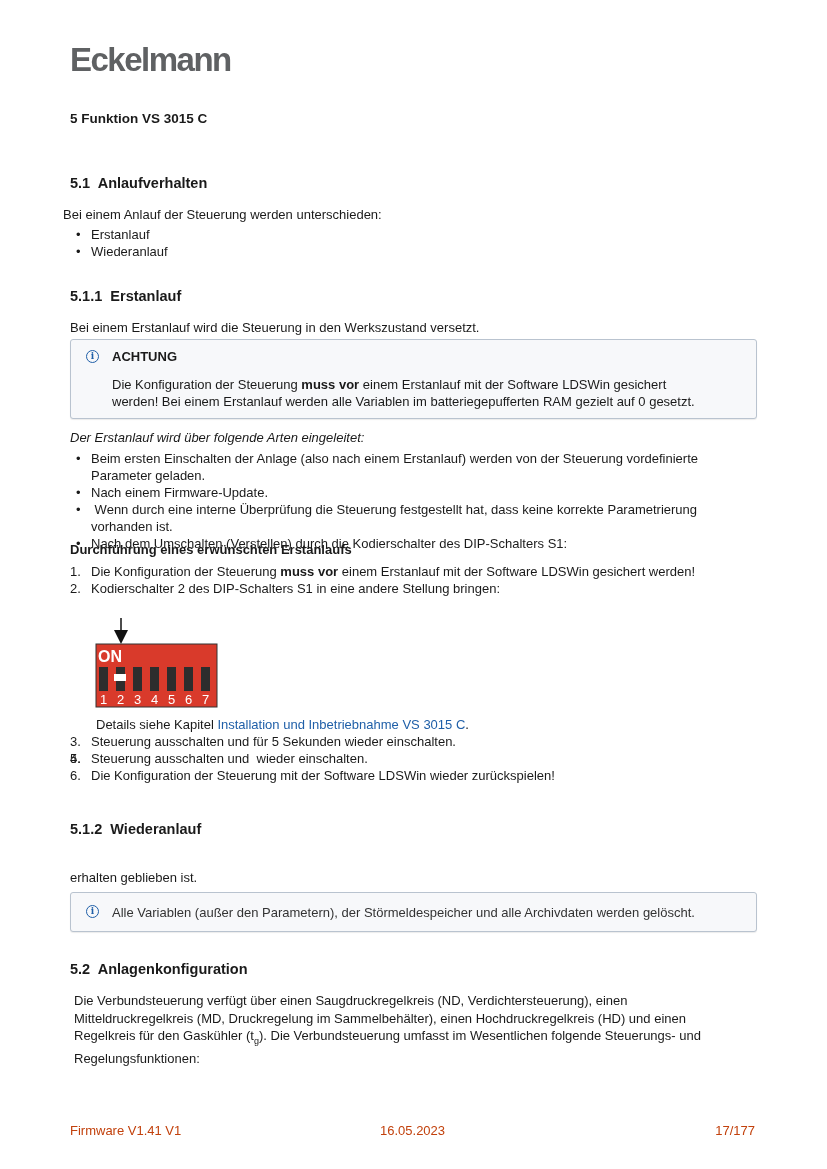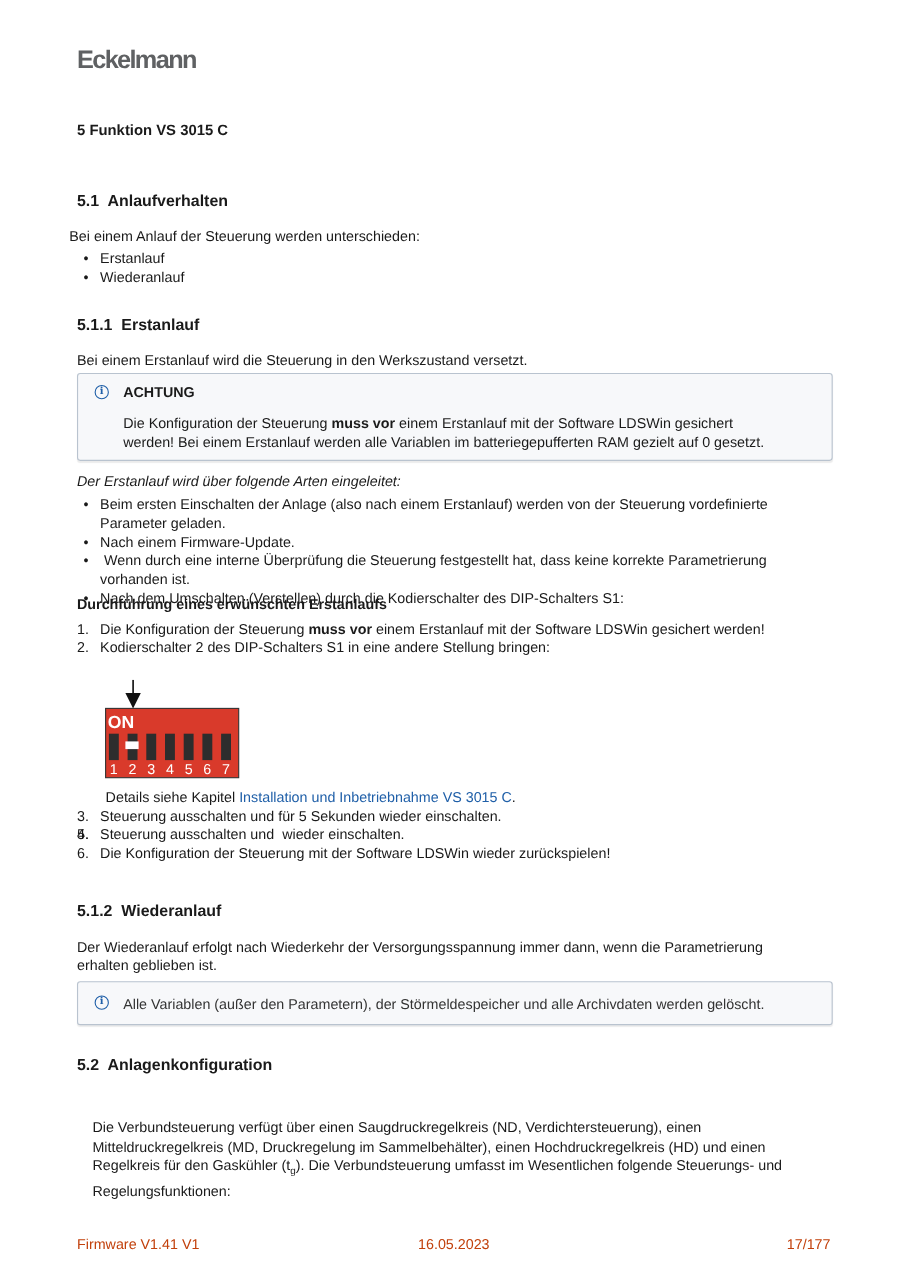--- a/index.html
+++ b/index.html
@@ -1,19 +1,19 @@
 <!DOCTYPE html>
 <html><head>
 <meta charset="utf-8">
 <style>
   html, body { margin: 0; padding: 0; background: #ffffff; }
   body { width: 827px; height: 1169px; position: relative; overflow: hidden;
          font-family: "Liberation Sans", sans-serif; color: #1a1a1a; font-size: 13px; }
   .abs { position: absolute; }
-  .logo { left: 70px; top: 41px; font-size: 23px; font-weight: bold; color: #5f6163; letter-spacing: -1.5px; }
+  .logo { left: 70px; top: 41px; font-size: 33px; font-weight: bold; color: #5f6163; letter-spacing: -1.5px; }
   .chapter { left: 70px; top: 111px; font-size: 13.5px; font-weight: bold; }
   .h2 { font-size: 14.5px; font-weight: bold; }
   .p { font-size: 13px; line-height: 17px; }
   .bul { position: relative; padding-left: 21px; }
   .bul::before { content: "•"; position: absolute; left: 6px; }
   .num { position: relative; padding-left: 21px; }
   .num .n { position: absolute; left: 0; }
   .box { left: 70px; width: 685px; border: 1px solid #b9c3cf; border-radius: 3px; background: #f7f8fa; box-shadow: 0 1px 1px rgba(0,0,0,0.08); }
   .info-icon { display: inline-block; width: 11px; height: 11px; border: 1.6px solid #1f5fa8; border-radius: 50%; color: #1f5fa8; font-size: 9px; font-weight: bold; text-align: center; line-height: 11px; font-family: "DejaVu Serif", serif; }
   .link { color: #1f5fa8; }
@@ -103,31 +103,31 @@
   <div class="num" style="white-space:pre;"><span class="n">3.</span><span>Steuerung ausschalten und für 5 Sekunden wieder einschalten.</span></div>
   <div class="num" style="white-space:pre;"><span class="n">4.</span></div>
   <div class="num" style="white-space:pre;"><span class="n">5.</span><span>Steuerung ausschalten und  wieder einschalten.</span></div>
   <div class="num" style="white-space:pre;"><span class="n">6.</span><span>Die Konfiguration der Steuerung mit der Software LDSWin wieder zurückspielen!</span></div>
 </div>
 
 <div class="abs h2" style="left:70px; top:821px;">
   <span>5.1.2</span>&nbsp; <span>Wiederanlauf</span>
 </div>
 <div class="abs p" style="left:70px; top:852px; width:700px;">
-  <span>Der Wiederanlauf erfolgt nach Wiederkehr der Versorgungsspannung immer dann, wenn die Parametrierung</span><br><span>erhalten geblieben ist.</span>
+  <br><span>erhalten geblieben ist.</span>
 </div>
 <div class="abs box" style="top:892px; height:38px;">
   <span class="info-icon abs" style="left:15px; top:12px;">i</span>
   <div class="abs p" style="left:41px; top:11px; color:#333;">Alle Variablen (außer den Parametern), der Störmeldespeicher und alle Archivdaten werden gelöscht.</div>
 </div>
 
 <div class="abs h2" style="left:70px; top:961px;">
   <span>5.2</span>&nbsp; <span>Anlagenkonfiguration</span>
 </div>
-<div class="abs p" style="left:84px; top:992px; width:700px; line-height:17.5px;margin-top:24px;">
+<div class="abs p" style="left:74px; top:992px; width:700px; line-height:17.5px;">
   <span>Die Verbundsteuerung verfügt über einen Saugdruckregelkreis (ND, Verdichtersteuerung), einen</span><br>
   <span>Mitteldruckregelkreis (MD, Druckregelung im Sammelbehälter), einen Hochdruckregelkreis (HD) und einen</span><br>
   <span>Regelkreis für den Gaskühler (t</span><sub>g</sub><span>). Die Verbundsteuerung umfasst im Wesentlichen folgende Steuerungs- und</span><br>
   <span>Regelungsfunktionen:</span>
 </div>
 
 <div class="abs footer" style="left:70px;">Firmware V1.41 V1</div>
 <div class="abs footer" style="left:380px;">16.05.2023</div>
 <div class="abs footer" style="right:72px;">17/177</div>
 

